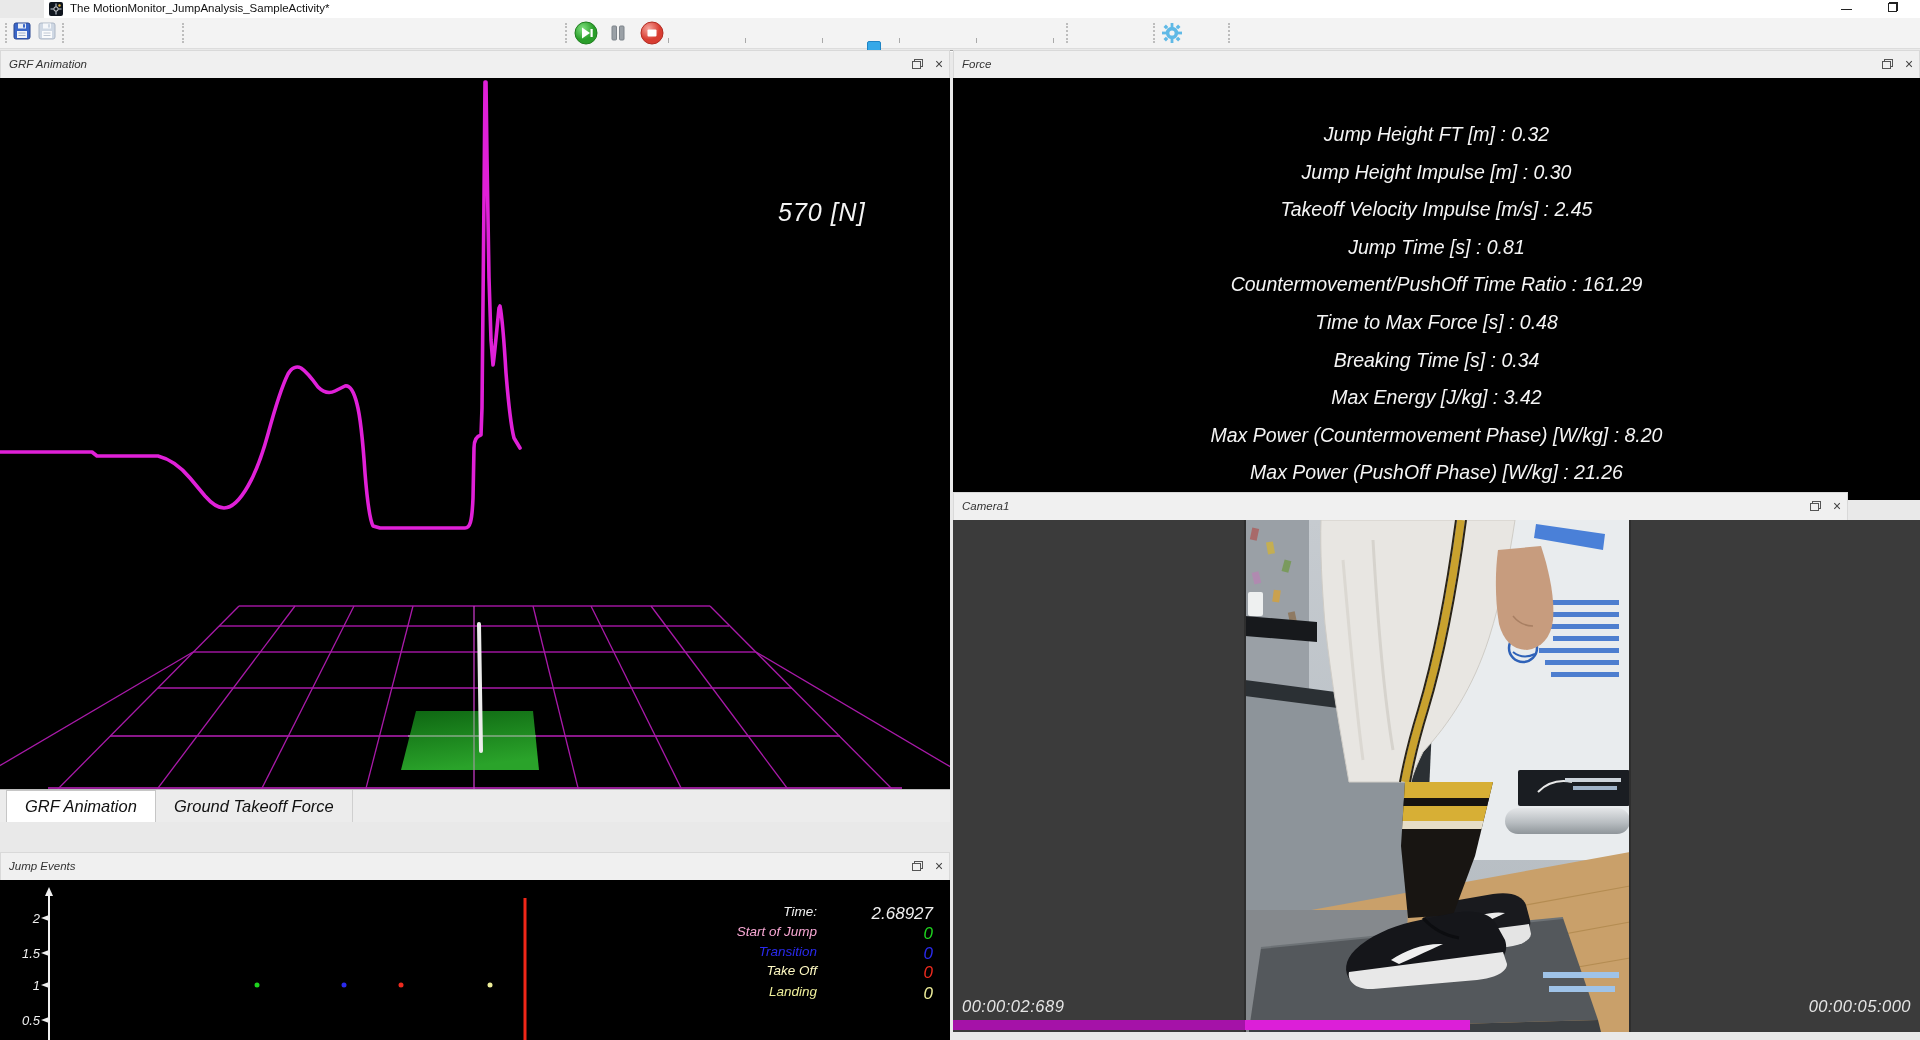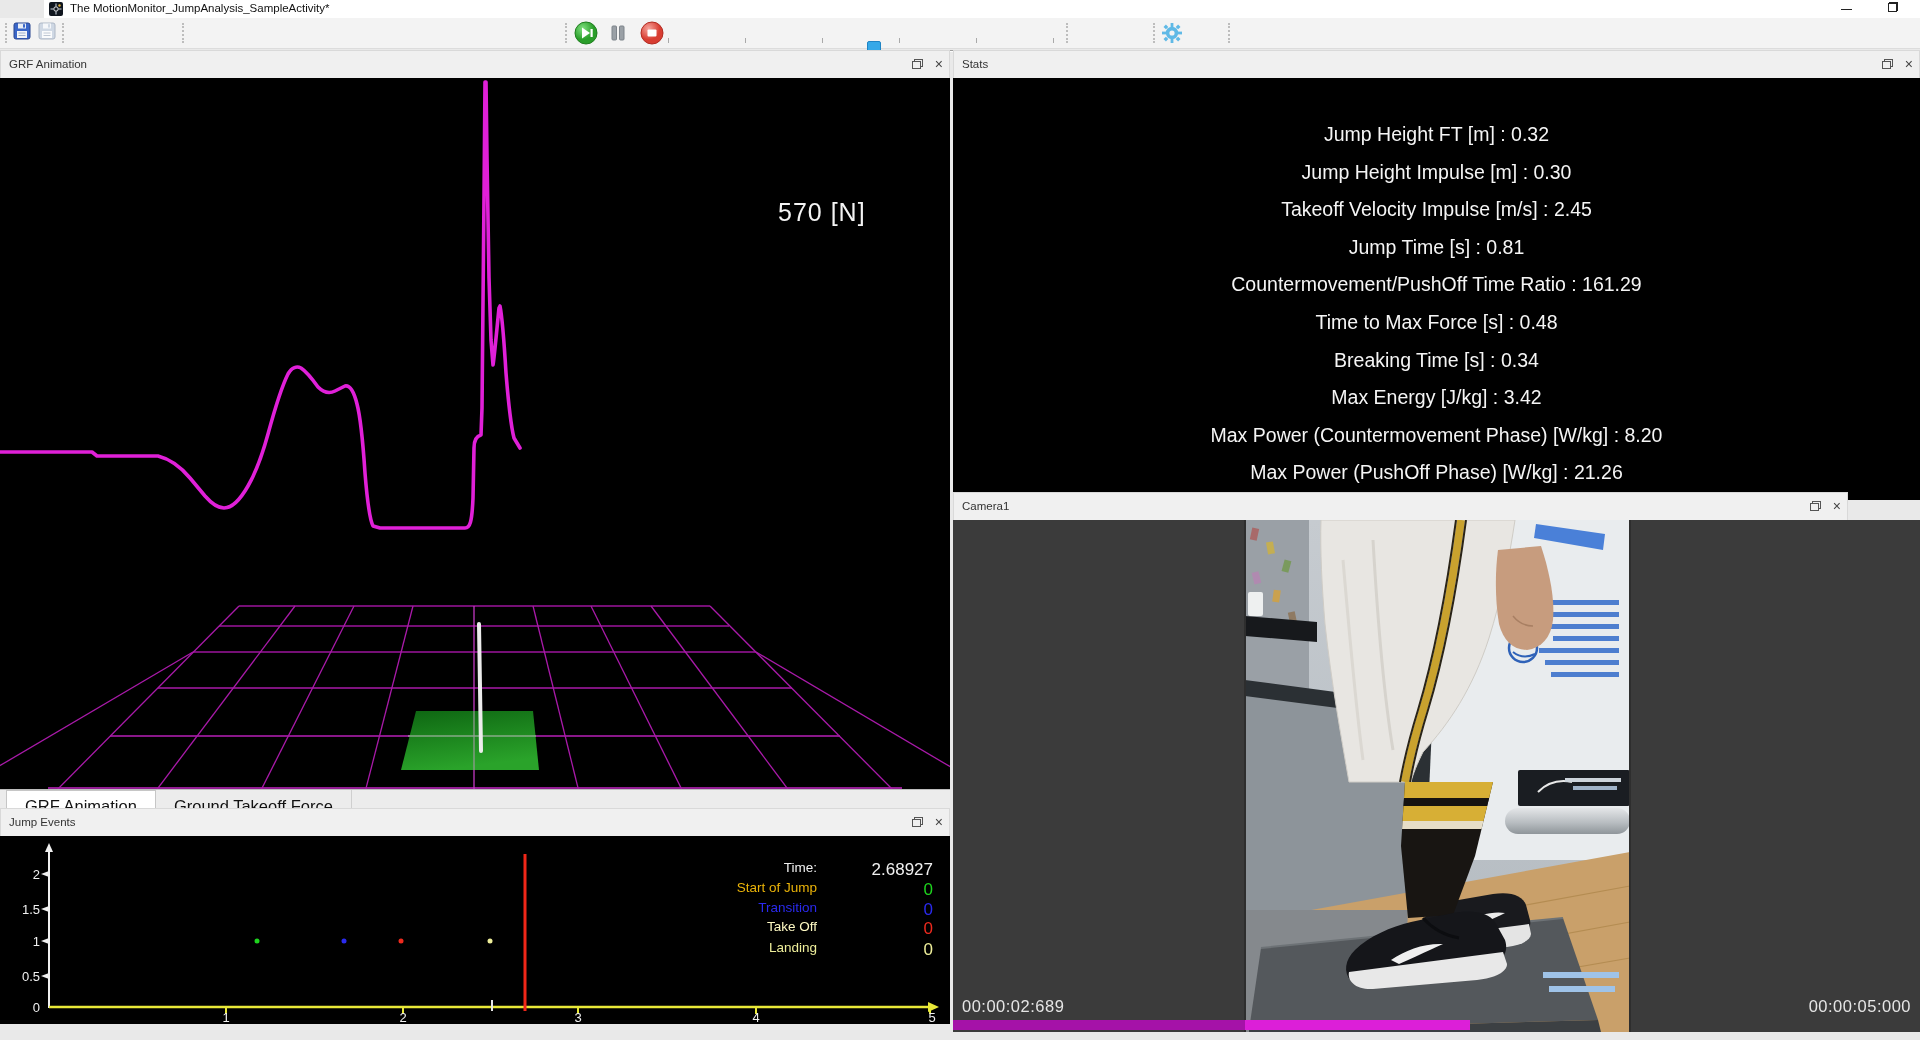--- a/index.html
+++ b/index.html
@@ -19,38 +19,38 @@
   .restore-glyph::after{content:"";position:absolute;left:0;bottom:0;width:7px;height:7px;border:1px solid #222;background:#fff;}
   .close-glyph{font-size:14px;line-height:18px;}
   
   .toolbar{position:absolute;left:0;top:18px;width:1920px;height:30px;background:#f3f3f3;border-bottom:1px solid #dcdcdc;}
   .grip{position:absolute;top:5px;height:20px;width:0;border-left:2px dotted #bdbdbd;}
   .tb-btn{position:absolute;top:3px;width:24px;height:24px;}
   .tb-tick{position:absolute;width:1px;height:5px;background:#a9a9a9;}
   .slider-track{position:absolute;left:668px;top:32px;width:390px;height:1px;background:#9f9f9f;border-bottom:1px solid #fdfdfd;}
   .slider-handle{position:absolute;left:867px;top:23px;width:12px;height:20px;background:#35a8e8;border:1px solid #1f84c4;border-radius:2px;}
   
-  .panel{position:absolute;background:#f0f0f0;}
+  .panel{position:absolute;background:#f0f0f0;font-style:italic;}
   .panel-titlebar{position:absolute;left:0;top:0;right:0;height:28px;background:#f0f0f0;border:1px solid #d9d9d9;}
   .panel-title{position:absolute;left:8px;top:7px;font-size:11.5px;color:#333;}
   .ptb-icons{position:absolute;right:6px;top:6px;display:flex;align-items:center;gap:12px;}
   .dock-icon{position:relative;width:11px;height:10px;display:inline-block;}
   .dock-icon::before{content:"";position:absolute;right:0;top:0;width:7px;height:6px;border:1px solid #555;}
   .dock-icon::after{content:"";position:absolute;left:0;bottom:0;width:7px;height:6px;border:1px solid #555;background:#f0f0f0;}
   .close-icon{font-size:14px;line-height:14px;color:#444;display:inline-block;}
   .black-content{position:absolute;left:0;background:#000;overflow:hidden;}
   
   #grf-panel{left:0;top:50px;width:950px;height:772px;}
   #grf-plot{top:28px;width:950px;height:711px;}
   .force-label{position:absolute;left:778px;top:120px;color:#f4f4f4;font-size:25px;letter-spacing:1px;}
   .tabbar{position:absolute;left:0;top:739px;width:950px;height:33px;background:#ececec;border-top:1px solid #bdbdbd;display:flex;align-items:stretch;padding-left:6px;box-sizing:border-box;}
   .tab{font-size:16.5px;color:#111;padding:0 18px;display:flex;align-items:center;border-right:1px solid #cfcfcf;}
   .tab.active{background:#ffffff;border:1px solid #c6c6c6;border-bottom:none;}
   
-  #je-panel{left:0;top:808px;width:950px;height:169px;}
+  #je-panel{left:0;top:852px;width:950px;height:169px;}
   #je-plot{top:28px;width:950px;height:188px;}
   .je-ylabel{position:absolute;width:26px;text-align:right;color:#f0f0f0;font-size:13px;}
   .je-xlabel{position:absolute;width:20px;text-align:center;color:#f0f0f0;font-size:13px;top:174px;}
   .je-legend-label{position:absolute;left:600px;width:217px;text-align:right;font-size:13.5px;}
   .je-legend-value{position:absolute;left:850px;width:83px;text-align:right;font-size:17px;}
   
   #stats-panel{left:953px;top:50px;width:967px;height:450px;}
   #stats-content{top:28px;width:967px;height:422px;padding-top:38px;box-sizing:border-box;}
   .stat-line{height:37.6px;line-height:37.6px;text-align:center;color:#f5f5f5;font-size:19.5px;white-space:nowrap;}
   
@@ -291,34 +291,34 @@
     <span class="je-ylabel" style="left:14px;top:133px">0.5</span>
     <span class="je-ylabel" style="left:14px;top:164px">0</span>
     <span class="je-xlabel" style="left:216px">1</span>
     <span class="je-xlabel" style="left:393px">2</span>
     <span class="je-xlabel" style="left:568px">3</span>
     <span class="je-xlabel" style="left:746px">4</span>
     <span class="je-xlabel" style="left:922px">5</span>
     
     <span class="je-legend-label" style="top:24px;color:#f0f0f0">Time:</span>
     <span class="je-legend-value" style="top:24px;color:#f0f0f0">2.68927</span>
-    <span class="je-legend-label" style="top:44px;color:#eab308">Start of Jump</span>
+    <span class="je-legend-label" style="top:44px;color:#f9a8d4">Start of Jump</span>
     <span class="je-legend-value" style="top:44px;color:#1ed41e">0</span>
     <span class="je-legend-label" style="top:64px;color:#2a2aee">Transition</span>
     <span class="je-legend-value" style="top:64px;color:#2a2aee">0</span>
     <span class="je-legend-label" style="top:83px;color:#fef9c3">Take Off</span>
     <span class="je-legend-value" style="top:83px;color:#ee2a1e">0</span>
     <span class="je-legend-label" style="top:104px;color:#eeee9a">Landing</span>
     <span class="je-legend-value" style="top:104px;color:#eeee9a">0</span>
   </div>
 </div>
 
 <div class="panel" id="stats-panel">
   <div class="panel-titlebar">
-    <span class="panel-title">Stats</span>
+    <span class="panel-title">Force</span>
     <span class="ptb-icons">
       <span class="dock-icon"></span>
       <span class="close-icon">×</span>
     </span>
   </div>
   <div class="black-content" id="stats-content">
     <div class="stat-line">Jump Height FT [m] : 0.32</div>
     <div class="stat-line">Jump Height Impulse [m] : 0.30</div>
     <div class="stat-line">Takeoff Velocity Impulse [m/s] : 2.45</div>
     <div class="stat-line">Jump Time [s] : 0.81</div>

